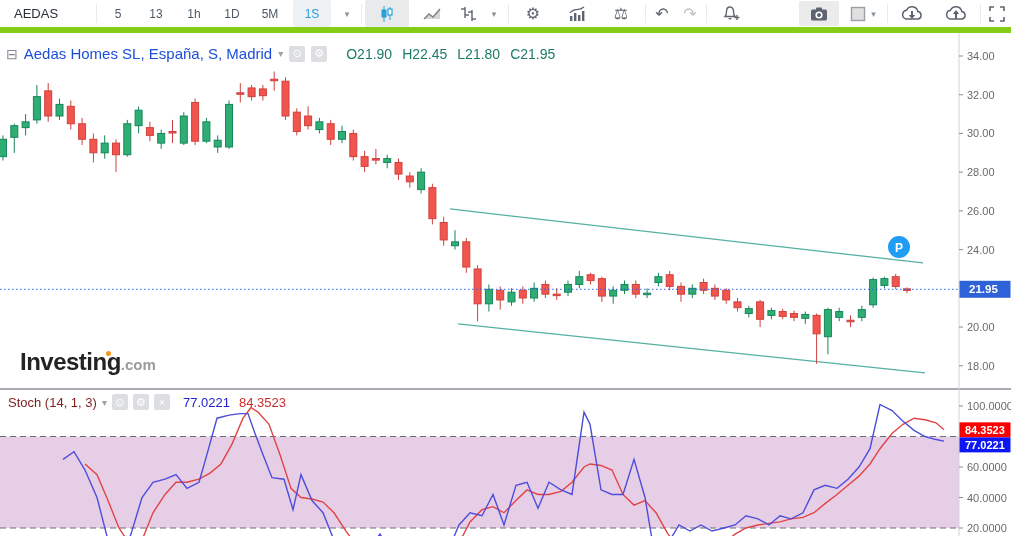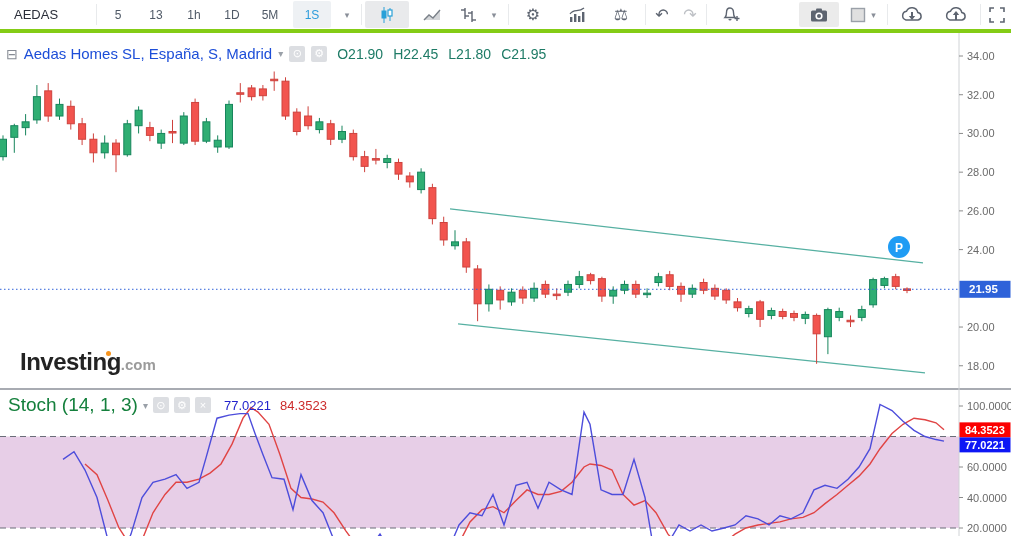--- a/index.html
+++ b/index.html
@@ -2,21 +2,21 @@
 <html><head>
 <meta charset="utf-8">
 <style>
   * { box-sizing: border-box; margin:0; padding:0; }
   html,body { width:1011px; height:536px; overflow:hidden; background:#fff;
     font-family:"Liberation Sans", sans-serif; }
   #app { position:relative; width:1011px; height:536px; background:#fff; }
 
   
   .toolbar { position:absolute; top:0; left:0; width:1011px; height:33px;
-    background:#fff; border-bottom:4px solid #84cc16; display:flex; align-items:stretch; z-index:5; }
+    background:#fff; border-bottom:6px solid #84cc16; display:flex; align-items:stretch; z-index:5; }
   .tb-btn { display:flex; align-items:center; justify-content:center; height:100%;
     color:#4f5966; font-size:12px; cursor:pointer; position:relative; }
   .tb-sep { width:1px; background:#e8eaec; margin:4px 2px; }
   .tb-symbol { width:94px; justify-content:flex-start; padding-left:14px; font-size:13px; color:#2a2e39; }
   .tb-interval { width:38px; }
   .tb-interval.active { color:#2d9cdb; background:#eef1f4; border-radius:2px; margin:3px 4px; height:27px; align-self:center; }
   .tb-caret { width:24px; color:#8a8f99; font-size:9px; }
   .tb-icon { width:44px; }
   .tb-icon.active { background:#e9eaec; border-radius:2px; margin:3px 1px; height:27px; align-self:center; }
   .tb-icon.narrow { width:28px; }
@@ -30,31 +30,31 @@
   .chart-area { position:absolute; top:33px; left:0; width:1011px; height:503px; background:#fff; }
   #chart-svg { position:absolute; top:0; left:0; }
 
   
   .legend { position:absolute; top:12px; left:6px; display:flex; align-items:center; gap:6px; z-index:4; }
   .collapse-box { color:#868b94; font-size:14px; line-height:1; }
   .legend-title { font-size:15px; color:#1d4ed8; }
   .legend-caret { color:#9aa0a8; font-size:10px; }
   .chip { width:16px; height:16px; background:#dcdee2; color:#fff; border-radius:2px;
     display:inline-flex; align-items:center; justify-content:center; font-size:11px; line-height:1; }
-  .ohlc { display:flex; gap:10px; margin-left:4px; font-size:14px; color:#1e7b66; }
+  .ohlc { display:flex; gap:10px; margin-left:13px; font-size:14px; color:#1e7b66; }
 
   
   .logo { position:absolute; top:315px; left:20px; z-index:3; display:flex; align-items:baseline; }
   .logo-main { font-size:24px; font-weight:bold; color:#232323; letter-spacing:-0.5px; position:relative; }
   .logo-dot { position:absolute; width:5px; height:5px; border-radius:50%; background:#f7941d; left:86px; top:3px; }
   .logo-com { font-size:15px; color:#9b9b9b; font-weight:bold; }
 
   
   .stoch-legend { position:absolute; top:361px; left:8px; display:flex; align-items:center; gap:5px; z-index:4; }
-  .stoch-title { font-size:19px; color:#15803d; }
+  .stoch-title { font-size:13px; color:#7f1d1d; }
   .stoch-k { font-size:13px; color:#2222cc; margin-left:8px; }
   .stoch-d { font-size:13px; color:#cc2b2b; margin-left:4px; }
 </style>
 </head>
 <body>
 
 <div id="app">
 
   <div class="toolbar">
     <div class="tb-btn tb-symbol">AEDAS</div>

